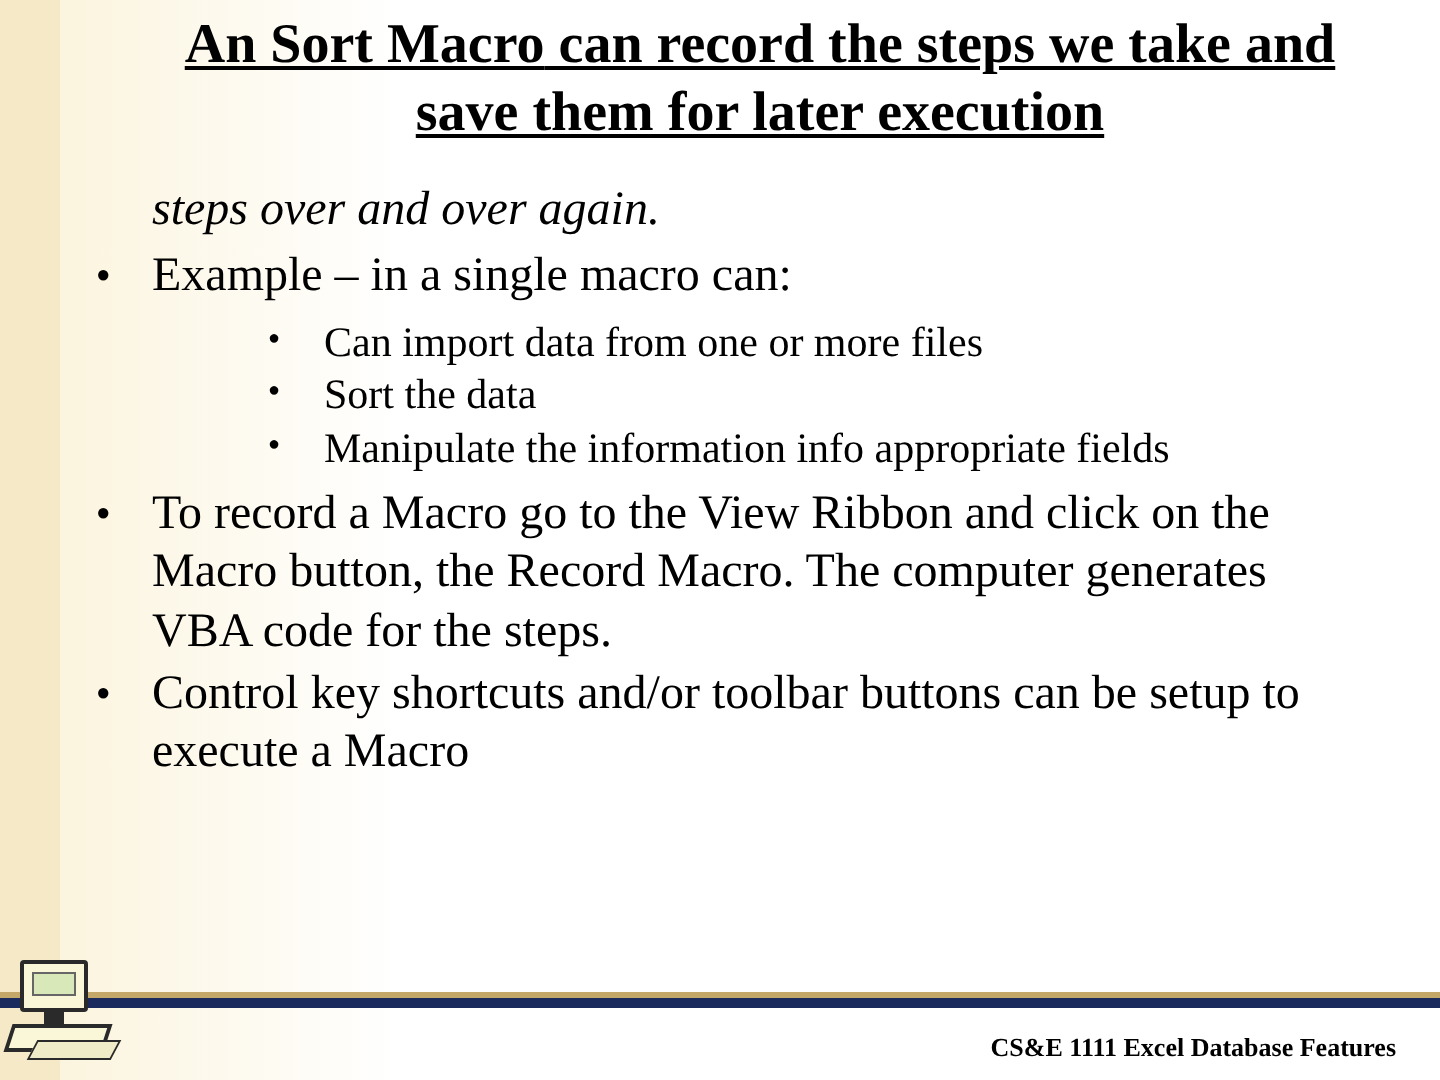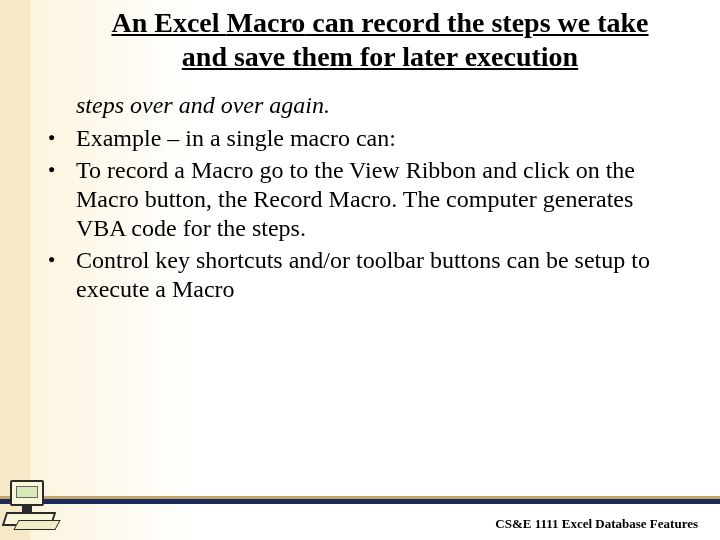--- a/index.html
+++ b/index.html
@@ -148,32 +148,37 @@
     transform: skewX(-28deg);
   }
 </style>
 </head>
 <body>
 
 <div class="slide">
 
   <div class="title-wrap">
     <h1 class="title">
-      <span>An Excel </span><span class="macro">Macro</span><span> can record the steps we take and save them for later execution</span>
+      <span>An Sort </span><span class="macro">Macro</span><span> can record the steps we take and save them for later execution</span>
     </h1>
   </div>
 
   <div class="content">
     <div class="intro">
       <span class="intro-cont">steps over and over again.</span>
     </div>
 
     <ul class="lvl1">
       <li>
         <span>Example – in a single macro can:</span>
+        <ul class="lvl2">
+          <li><span>Can import data from one or more files</span></li>
+          <li><span>Sort the data</span></li>
+          <li><span>Manipulate the information info appropriate fields</span></li>
+        </ul>
       </li>
       <li><span>To record a Macro go to the View Ribbon and click on the Macro button, the Record Macro.  The computer generates VBA code for the steps.</span></li>
       <li><span>Control key shortcuts and/or toolbar buttons can be setup to execute a Macro</span></li>
     </ul>
   </div>
 
   <div class="footer-line"></div>
   <div class="footer-text">CS&amp;E 1111 Excel Database Features</div>
 
   <div class="computer-icon">

